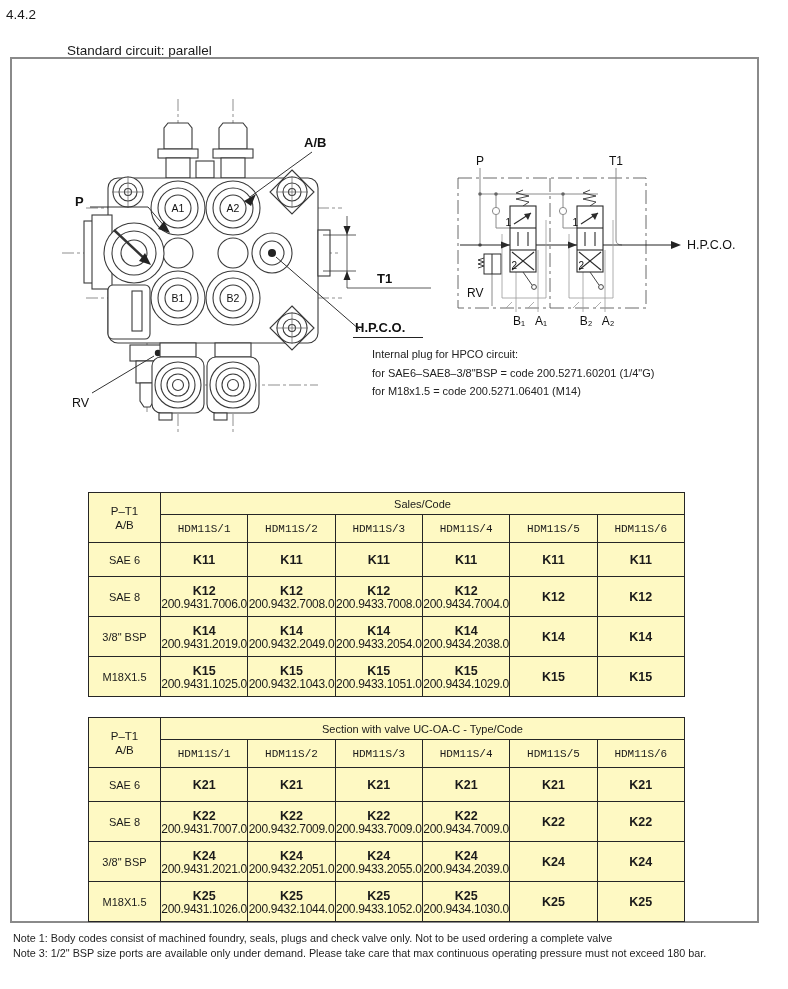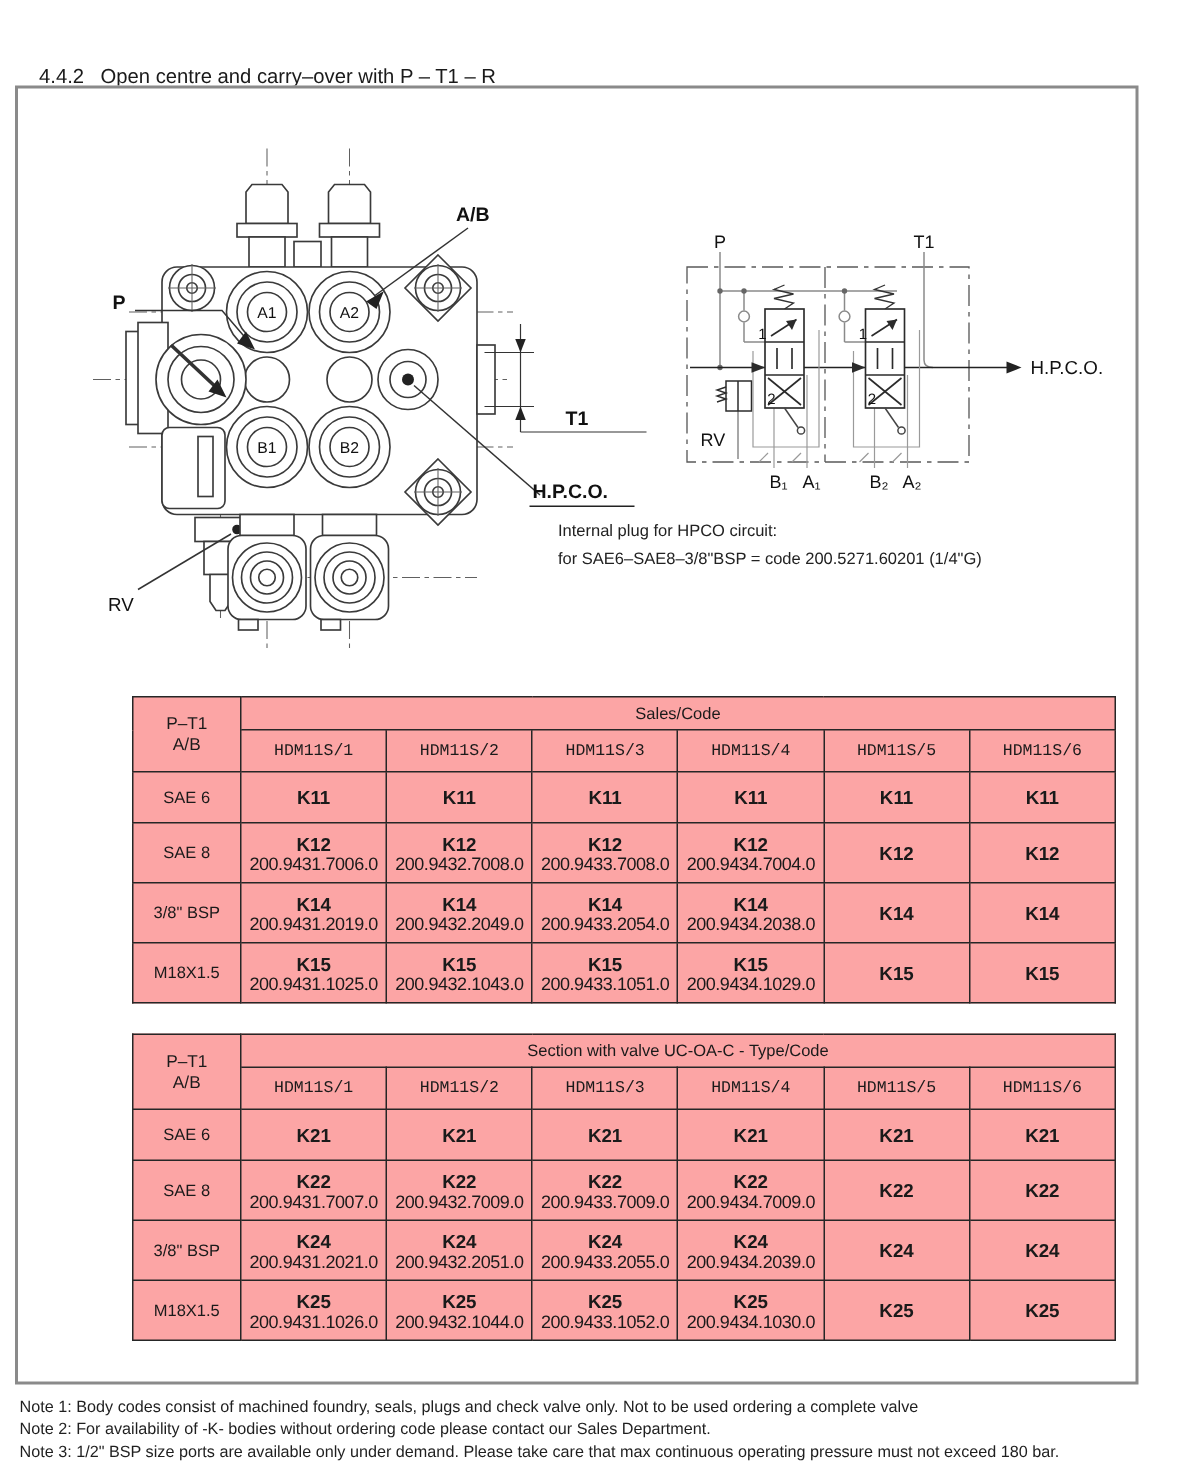--- a/index.html
+++ b/index.html
@@ -1,33 +1,33 @@
 <!DOCTYPE html>
 <html><head>
 <meta charset="utf-8">
 <style>
   html,body{margin:0;padding:0;background:#fff;}
   .page{position:relative;width:788px;height:989px;background:#fff;overflow:hidden;
         font-family:"Liberation Sans",sans-serif;color:#1a1a1a;}
   .abs{position:absolute;}
   
-  .sec-num{left:26px;top:7px;font-size:13.5px;margin-top:36px;}
+  .sec-num{left:6px;top:7px;font-size:13.5px;}
   .title{left:67px;top:7px;font-size:13.5px;line-height:17.5px;white-space:pre;}
   
   .main-box{left:10px;top:57px;width:745px;height:862px;border:2px solid #8a8a8a;background:#fff;}
   
   .valve-svg{left:20px;top:95px;width:420px;height:345px;}
   .circ-svg{left:450px;top:150px;width:320px;height:185px;}
   
   .hpco-head{left:353px;top:320px;font-size:13px;font-weight:700;color:#111;
              border-bottom:1.5px solid #222;padding:0 18px 2px 2px;}
   .plug-lines{left:372px;top:345px;font-size:11px;line-height:18.5px;color:#222;}
   
-  .codes-table{position:absolute;left:88px;width:656px;border-collapse:collapse;table-layout:fixed;
-               background:#fca5a5;}
+  .codes-table{position:absolute;left:88px;width:597px;border-collapse:collapse;table-layout:fixed;
+               background:#fef9c3;margin-top:28px;}
   #table1{top:464px;}
   #table2{top:689px;}
   .codes-table th,.codes-table td{border:1px solid #262626;text-align:center;vertical-align:middle;
                padding:0;font-weight:400;color:#1a1a1a;overflow:hidden;}
   .corner{width:71px;font-size:11.5px;line-height:14px;}
   .span-h{height:21px;font-size:11px;}
   .col-h{height:27px;font-size:11px;font-family:Liberation Mono, monospace;}
   .codes-table tbody tr{height:40px;}
   .codes-table tbody tr:first-child{height:34px;}
   .row-label{font-size:11px;}
@@ -37,20 +37,21 @@
   .notes{left:13px;top:931px;font-size:10.8px;line-height:14.8px;color:#1f1f1f;}
   svg text{font-family:"Liberation Sans",sans-serif;}
 </style>
 </head>
 <body>
 
 <div class="page">
 
   <div class="abs sec-num">4.4.2</div>
   <div class="abs title">
+    <div>Standard circuit: parallel</div>
     <div>Open centre and carry–over with P – T1 – R</div>
     <div>H.P.C.O.</div>
   </div>
 
   <div class="abs main-box"></div>
 
   <svg class="abs valve-svg" viewBox="0 0 420 345">
 
     <g stroke="#606060" stroke-width="0.7" stroke-dasharray="12 3 3 3">
       <line x1="158" y1="4" x2="158" y2="338"></line>
@@ -264,20 +265,21 @@
     <text x="69" y="175" font-size="12" text-anchor="middle" fill="#111">B₁</text>
     <text x="91" y="175" font-size="12" text-anchor="middle" fill="#111">A₁</text>
     <text x="136" y="175" font-size="12" text-anchor="middle" fill="#111">B₂</text>
     <text x="158" y="175" font-size="12" text-anchor="middle" fill="#111">A₂</text>
   </svg>
 
   <div class="abs hpco-head">H.P.C.O.</div>
   <div class="abs plug-lines">
     <div>Internal plug for HPCO circuit:</div>
     <div>for SAE6–SAE8–3/8"BSP =  code 200.5271.60201 (1/4"G)</div>
+    <div>for M18x1.5 =  code 200.5271.06401 (M14)</div>
   </div>
 
   <table id="table1" class="codes-table">
     <thead>
       <tr>
         <th class="corner" rowspan="2">
           <div>P–T1</div>
           <div>A/B</div>
         </th>
         <th class="span-h" colspan="6">Sales/Code</th>
@@ -504,17 +506,16 @@
           </td>
           <td>
             <div class="kcode">K25</div>
           </td>
         </tr>
       </tbody>
   </table>
 
   <div class="abs notes">
     <div>Note 1: Body codes consist of machined foundry, seals, plugs and check valve only. Not to be used ordering a complete valve</div>
-    <div>Note 2: For availability of -K- bodies without ordering code please contact our Sales Department.</div>
     <div>Note 3: 1/2" BSP size ports are available only under demand. Please take care that max continuous operating pressure must not exceed 180 bar.</div>
   </div>
 
 </div>
 
 </body></html>

